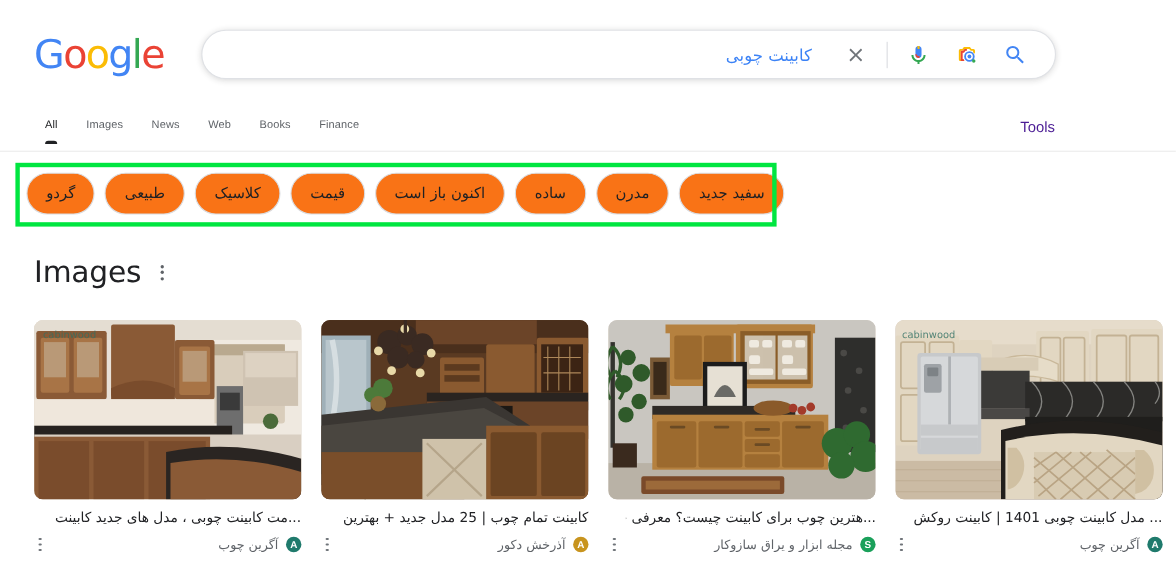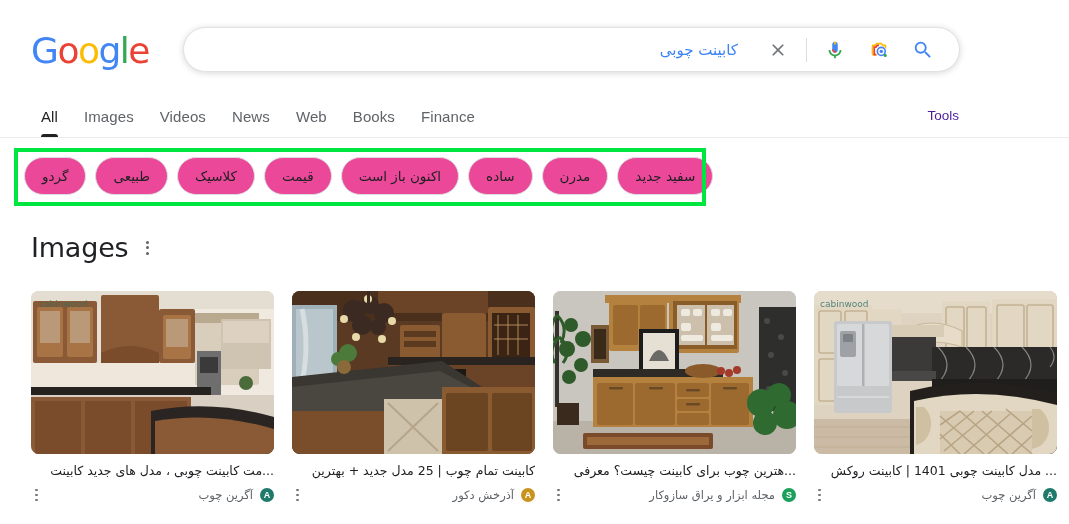--- a/index.html
+++ b/index.html
@@ -23,33 +23,33 @@
     font-family:"DejaVu Sans","Liberation Sans",sans-serif;}
   .sb-icons{display:flex;align-items:center;gap:0;padding-right:14px;}
   .ic{width:24px;height:24px;display:flex;align-items:center;justify-content:center;}
   .ic-wrap{padding:0 10px;display:flex;align-items:center;justify-content:center;}
   .divider{width:1px;height:24px;background:#dadce0;margin:0 6px;}
 
   
   .tabs{position:absolute;top:100px;left:0;width:1069px;height:38px;
         border-bottom:1px solid #ebebeb;box-sizing:border-box;}
   .tablist{position:absolute;left:28px;top:0;display:flex;gap:0;}
-  .tab{font-size:15px;color:#5f6368;padding:8px 13px 11px 13px;white-space:nowrap;
+  .tab{font-size:10px;color:#5f6368;padding:8px 13px 11px 13px;white-space:nowrap;
        position:relative;letter-spacing:.1px;text-align:right;}
   .tab.active{color:#202124;font-weight:500;}
   .tab.active::after{content:"";position:absolute;left:13px;right:13px;bottom:-1px;
        height:3px;background:#202124;border-radius:3px 3px 0 0;}
   .tools{position:absolute;right:110px;top:8px;font-size:13.5px;color:#4c1d95;}
 
   
   .chipsrow{position:absolute;top:157px;left:24px;display:flex;gap:9px;
             direction:rtl;}
   .chip{height:38px;border:1px solid #dadce0;border-radius:19px;
         display:flex;align-items:center;justify-content:center;
-        padding:0 17px;font-size:13.5px;color:#202124;background:#ec4899;
+        padding:0 17px;font-size:13.5px;color:#202124;background:#f97316;
         white-space:nowrap;direction:rtl;box-sizing:border-box;
         font-family:"DejaVu Sans","Liberation Sans",sans-serif;}
   .highlight-box{position:absolute;left:14px;top:148px;width:692px;height:58px;
         border:4px solid #00e640;box-sizing:border-box;pointer-events:none;}
 
   
   .sec-head{position:absolute;left:31px;top:232px;display:flex;align-items:center;gap:14px;}
   .sec-title{font-size:27px;color:#202124;font-weight:400;letter-spacing:-.2px;
     font-family:"DejaVu Sans","Liberation Sans",sans-serif;}
   .kebab{display:flex;flex-direction:column;gap:2.5px;align-items:center;padding:4px;}
@@ -127,21 +127,20 @@
       </div>
 
     </div>
   </div>
 </div>
 
 <div class="tabs">
   <div class="tablist">
     <div class="tab active">All</div>
     <div class="tab">Images</div>
-    <div class="tab">Videos</div>
     <div class="tab">News</div>
     <div class="tab">Web</div>
     <div class="tab">Books</div>
     <div class="tab">Finance</div>
   </div>
   <div class="tools">Tools</div>
 </div>
 
 <div class="chipsrow">
   <div class="chip">سفید جدید</div>

